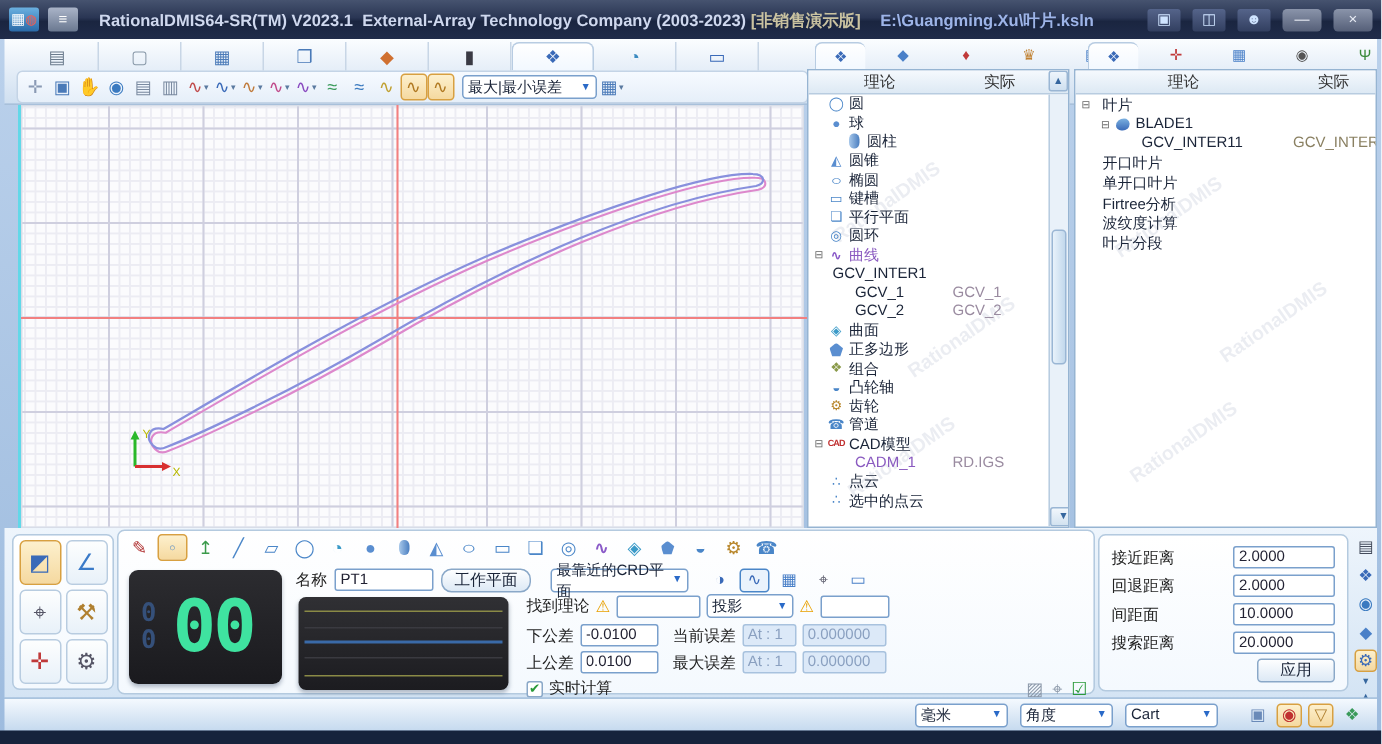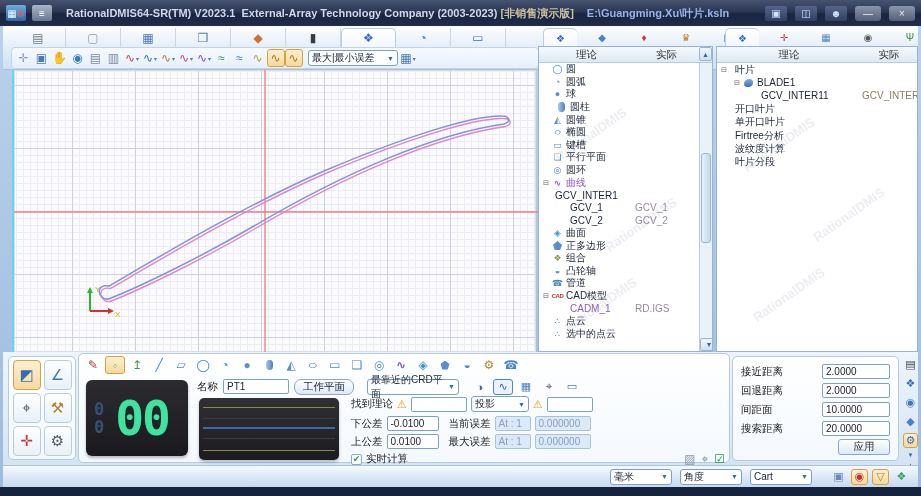--- a/index.html
+++ b/index.html
@@ -417,35 +417,29 @@
     <span class="wm" style="left:20px;top:250px;">RationalDMIS</span>
     <div class="tree">
 
         <div class="trow" style="padding-left: 2px;">
           <span class="twisty"></span>
           <span class="ti i-circle"></span>
           <span class="tlabel">圆</span>
           <span class="tactual"></span>
         </div>
 
-        <div class="trow" style="padding-left: 2px;">
-          <span class="twisty"></span>
-          <span class="ti i-arc"></span>
-          <span class="tlabel">圆弧</span>
-          <span class="tactual"></span>
-        </div>
 
         <div class="trow" style="padding-left: 2px;">
           <span class="twisty"></span>
           <span class="ti i-sphere"></span>
           <span class="tlabel">球</span>
           <span class="tactual"></span>
         </div>
 
-        <div class="trow" style="padding-left: 6px;">
+        <div class="trow" style="padding-left: 14px;">
           <span class="twisty"></span>
           <span class="ti i-cylinder"></span>
           <span class="tlabel">圆柱</span>
           <span class="tactual"></span>
         </div>
 
         <div class="trow" style="padding-left: 2px;">
           <span class="twisty"></span>
           <span class="ti i-cone"></span>
           <span class="tlabel">圆锥</span>
@@ -529,20 +523,26 @@
           <span class="tactual"></span>
         </div>
 
         <div class="trow" style="padding-left: 2px;">
           <span class="twisty"></span>
           <span class="ti i-camshaft"></span>
           <span class="tlabel">凸轮轴</span>
           <span class="tactual"></span>
         </div>
 
+        <div class="trow" style="padding-left: 2px;">
+          <span class="twisty"></span>
+          <span class="ti i-gear"></span>
+          <span class="tlabel">齿轮</span>
+          <span class="tactual"></span>
+        </div>
 
         <div class="trow" style="padding-left: 2px;">
           <span class="twisty"></span>
           <span class="ti i-pipe"></span>
           <span class="tlabel">管道</span>
           <span class="tactual"></span>
         </div>
 
         <div class="trow" style="padding-left: 2px;">
           <span class="twisty">⊟</span>

